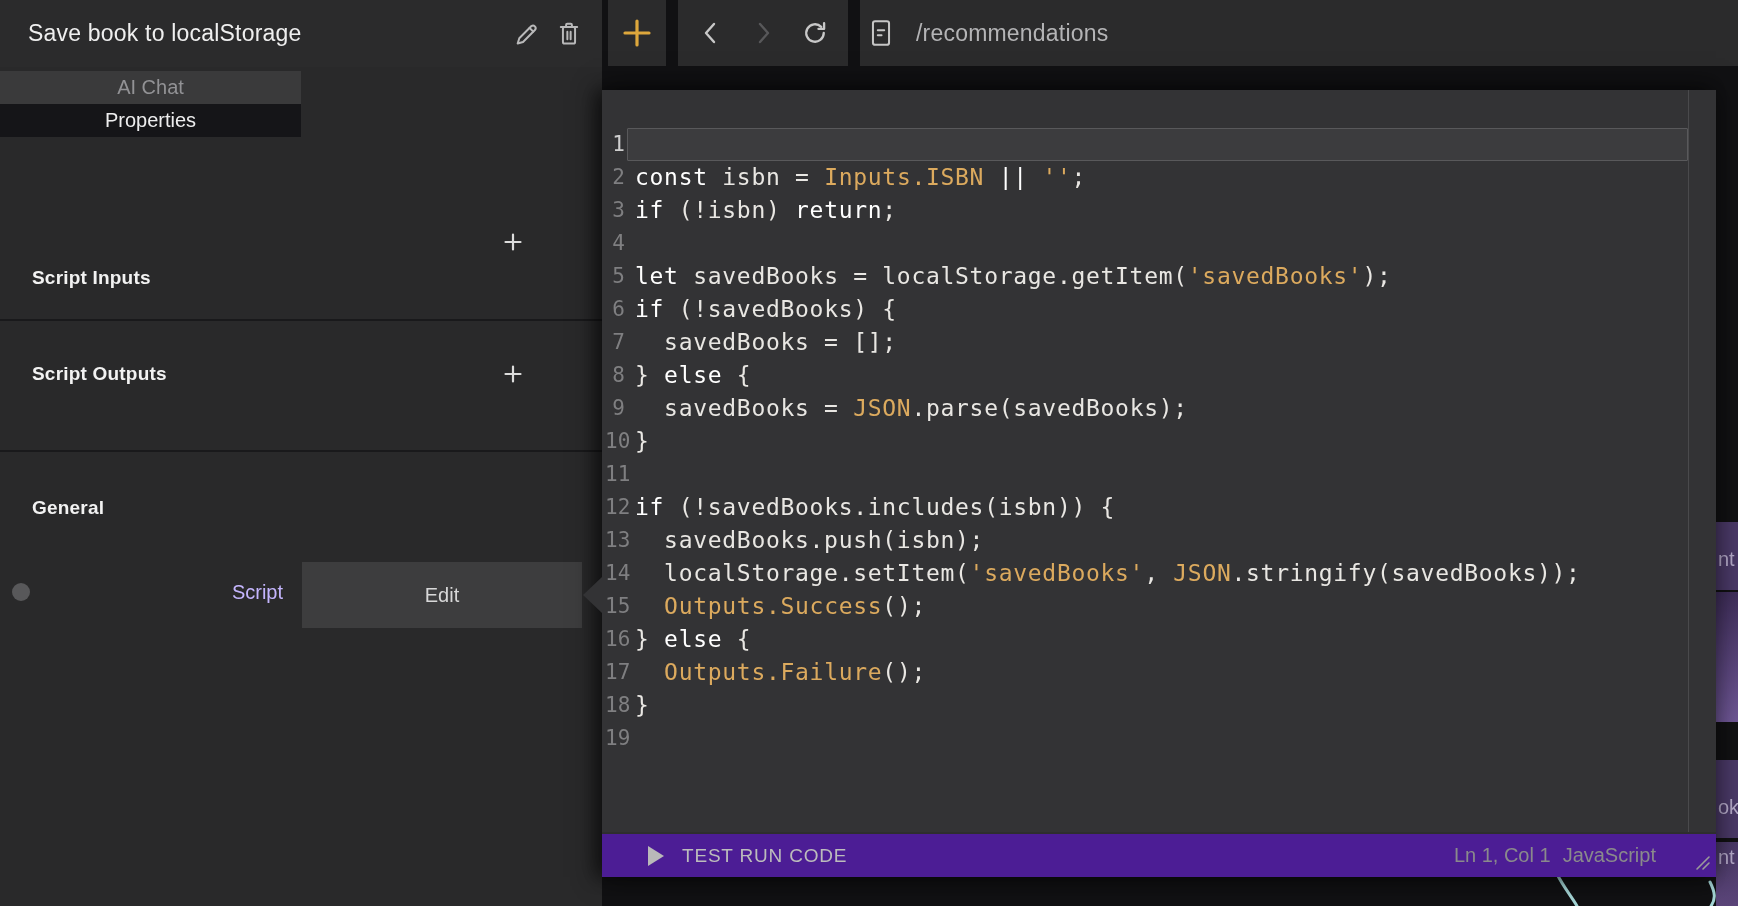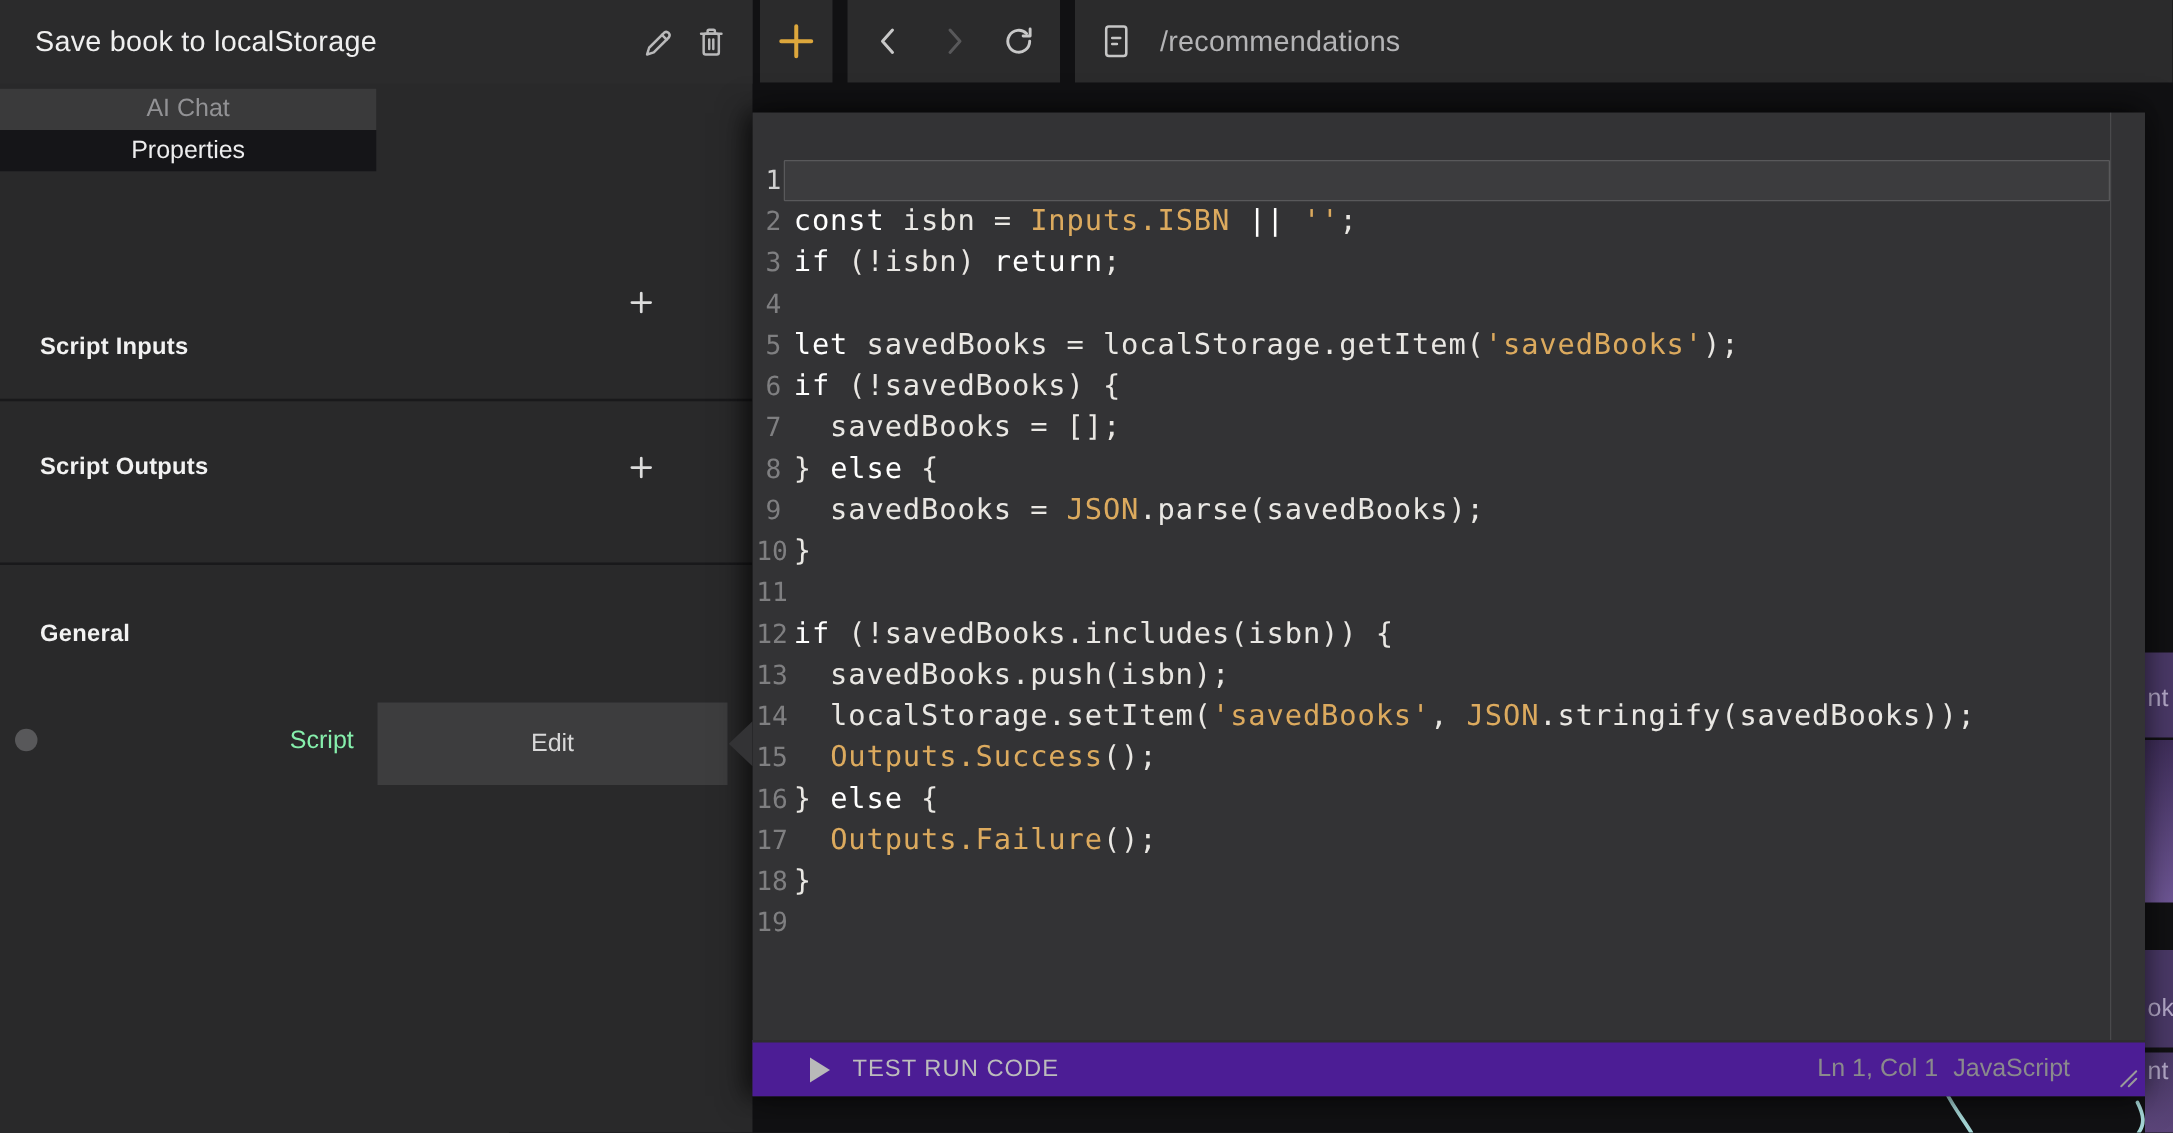--- a/index.html
+++ b/index.html
@@ -12,28 +12,28 @@
   .panel-title { margin-left:28px; font-size:23px; font-weight:500; color:#efefef; letter-spacing:.2px; flex:1; }
   .icon-btn { width:42px; height:42px; display:flex; align-items:center; justify-content:center; cursor:pointer; }
   .tabs { position:absolute; left:0; top:71px; width:602px; height:66px; display:flex;flex-direction:column; }
   .tab { width:301px; height:66px; display:flex; align-items:center; justify-content:center; font-size:20px; cursor:pointer; }
   .tab.inactive { background:#3a3a3b; color:#929295; }
   .tab.active { background:#151518; color:#ededee; }
   .section-label { position:absolute; left:32px; font-size:19px; font-weight:bold; color:#f2f2f2; letter-spacing:.2px; }
   .divider { position:absolute; left:0; width:602px; height:2px; background:#19191b; }
   .plus-small { position:absolute; width:24px; height:24px; display:flex; align-items:center; justify-content:center; cursor:pointer; }
   .prop-dot { position:absolute; left:12px; top:583px; width:18px; height:18px; border-radius:50%; background:#58585a; }
-  .prop-label { position:absolute; left:100px; top:581px; width:183px; text-align:right; font-size:20px; color:#86efac; }
+  .prop-label { position:absolute; left:100px; top:581px; width:183px; text-align:right; font-size:20px; color:#c4b5fd; }
   .edit-btn { position:absolute; left:302px; top:562px; width:280px; height:66px; background:#3d3d3e; color:#d8d8d8; font-size:20px; display:flex; align-items:center; justify-content:center; cursor:pointer; }
 
   
   .tb-section { position:absolute; top:0; height:66px; background:#2b2b2c; display:flex; align-items:center; }
   .tb-add { left:608px; width:58px; justify-content:center; cursor:pointer; }
   .tb-nav { left:678px; width:170px; justify-content:center; gap:26px; }
-  .tb-url { left:860px; width:878px; padding-left:20px; gap:22px; }
+  .tb-url { left:860px; width:878px; padding-left:8px; gap:22px; }
   .nav-icon { width:26px; height:26px; display:flex; align-items:center; justify-content:center; cursor:pointer; }
   .url-text { font-size:23px; color:#b4b4b6; letter-spacing:.2px; }
 
   
   .popover { position:absolute; left:602px; top:90px; width:1114px; height:787px; background:#333335;
              box-shadow:0 0 26px rgba(0,0,0,.55), -8px 0 16px rgba(0,0,0,.4); }
   .popover-notch { position:absolute; left:-19px; top:487px; width:0; height:0;
                    border-top:18px solid transparent; border-bottom:18px solid transparent; border-right:19px solid #333335; }
   .code-area { position:absolute; left:0; top:0; width:1114px; height:742px; padding-top:38px; overflow:hidden; }
   .vline { position:absolute; left:1086px; top:0; width:1px; height:742px; background:#4a4a4c; }

